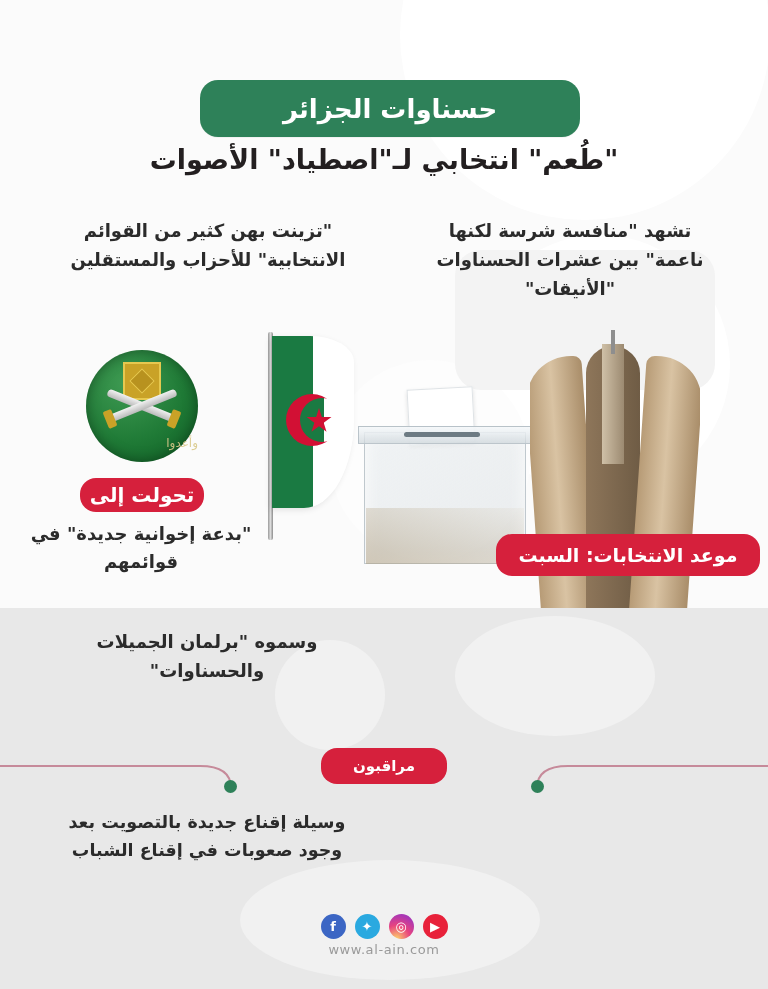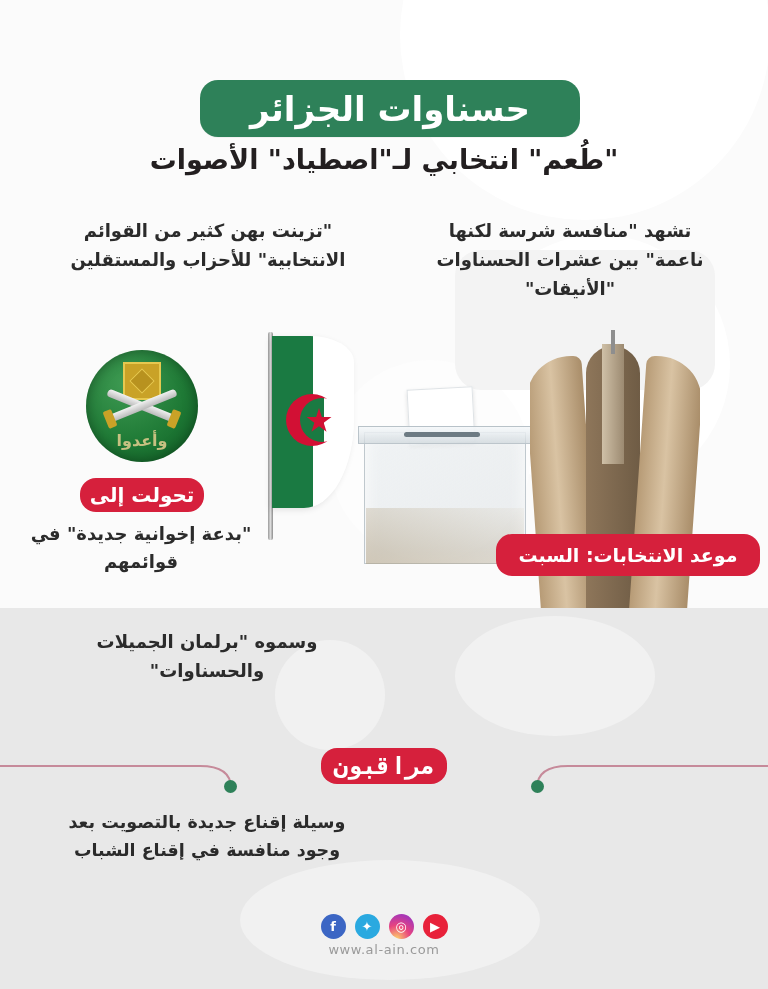--- a/index.html
+++ b/index.html
@@ -32,21 +32,21 @@
   .logo svg{display:block;}
 
   
   .title-pill{
     position:absolute;left:200px;top:80px;width:380px;height:57px;
     background:#2e8159;border-radius:18px;
     display:flex;align-items:center;justify-content:center;
     box-shadow:0 1px 0 rgba(0,0,0,.04);
   }
   .title-pill span{
-    color:#ffffff;font-size:34px;font-weight:bold;letter-spacing:0px;
+    color:#ffffff;font-size:26px;font-weight:bold;letter-spacing:0px;
     line-height:1;white-space:nowrap;
   }
   .subtitle{
     position:absolute;left:60px;top:142px;width:648px;
     text-align:center;color:#231f20;font-size:27px;font-weight:bold;
     line-height:1.35;
   }
 
   
   .intro{position:absolute;top:216px;width:300px;color:#2b2b2b;
@@ -82,22 +82,22 @@
   }
   .mb-sword.s1{transform:translateX(-50%) rotate(22deg);}
   .mb-sword.s2{transform:translateX(-50%) rotate(-22deg);}
   .mb-sword:before{
     content:"";position:absolute;width:9px;height:18px;background:#c9a227;
     border-radius:2px;top:-5px;
   }
   .mb-sword.s1:before{right:-2px;}
   .mb-sword.s2:before{left:-2px;}
   .mb-word{
-    position:absolute;left:0;right:0;bottom:12px;text-align:center;
-    color:#d9c98a;font-size:16px;font-weight:bold;opacity:.9;
+    position:absolute;left:0;right:0;bottom:12px;text-align:right;
+    color:#d9c98a;font-size:12px;font-weight:normal;opacity:.9;
   }
 
   .badge{
     position:absolute;background:#d6203c;border-radius:16px;
     display:flex;align-items:center;justify-content:center;
     color:#fff;font-weight:bold;white-space:nowrap;
   }
   .badge-convert{left:80px;top:148px;width:124px;height:34px;font-size:20px;}
   .cap-convert{
     position:absolute;left:30px;top:190px;width:222px;text-align:center;
@@ -185,21 +185,21 @@
   
   .note{position:absolute;top:628px;width:310px;color:#2b2b2b;
     font-size:18px;font-weight:bold;line-height:1.6;text-align:center;}
   .note-right{right:44px;}
   .note-left{left:52px;}
   .note .hl{color:#c9345a;}
 
   
   .conn{position:absolute;left:0;top:736px;width:768px;height:70px;}
   .badge-obs{
-    position:absolute;left:321px;top:748px;width:126px;height:36px;font-size:24px;font-family:Liberation Mono, monospace;
+    position:absolute;left:321px;top:748px;width:126px;height:36px;font-size:15px;
   }
   .dot{position:absolute;width:13px;height:13px;border-radius:50%;background:#2e8159;}
   .dot-left{left:224px;top:780px;}
   .dot-right{right:224px;top:780px;}
 
   .note2{position:absolute;top:808px;width:310px;color:#2b2b2b;
     font-size:17.5px;font-weight:bold;line-height:1.62;text-align:center;}
   .note2-right{right:44px;}
   .note2-left{left:52px;}
 
@@ -283,21 +283,21 @@
   <div class="note note-left">وسموه "برلمان الجميلات والحسناوات"</div>
 
   <svg class="conn" viewBox="0 0 768 70" xmlns="http://www.w3.org/2000/svg">
     <path d="M0 30 H200 Q231 30 231 52 V56" fill="none" stroke="#c68a9a" stroke-width="2"></path>
     <path d="M768 30 H568 Q537 30 537 52 V56" fill="none" stroke="#c68a9a" stroke-width="2"></path>
   </svg>
   <div class="badge badge-obs">مراقبون</div>
   <div class="dot dot-left"></div>
   <div class="dot dot-right"></div>
 
-  <div class="note2 note2-left">وسيلة إقناع جديدة بالتصويت بعد وجود منافسة في إقناع الشباب</div>
+  <div class="note2 note2-left">وسيلة إقناع جديدة بالتصويت بعد وجود صعوبات في إقناع الشباب</div>
 
   <div class="footer">
     <div class="socials">
       <div class="sic yt">▶</div>
       <div class="sic ig">◎</div>
       <div class="sic tw">✦</div>
       <div class="sic fb">f</div>
     </div>
     <div class="site">www.al-ain.com</div>
   </div>

